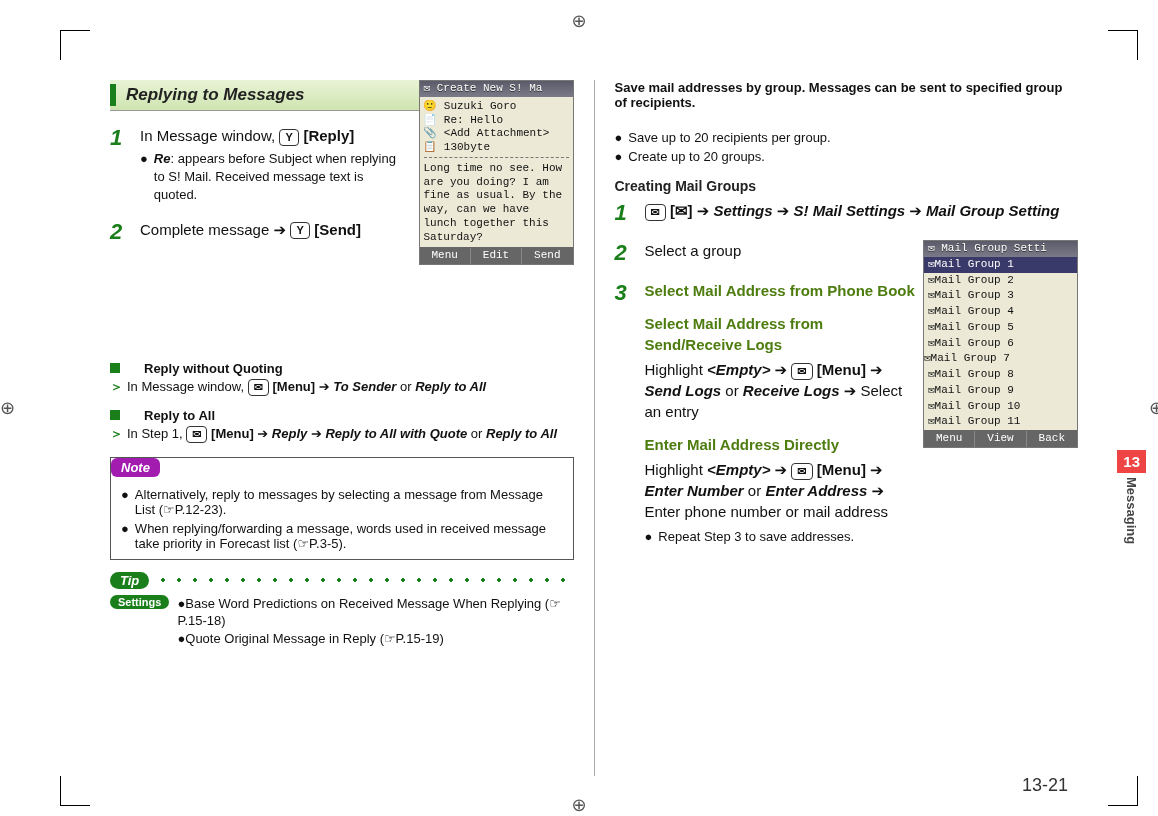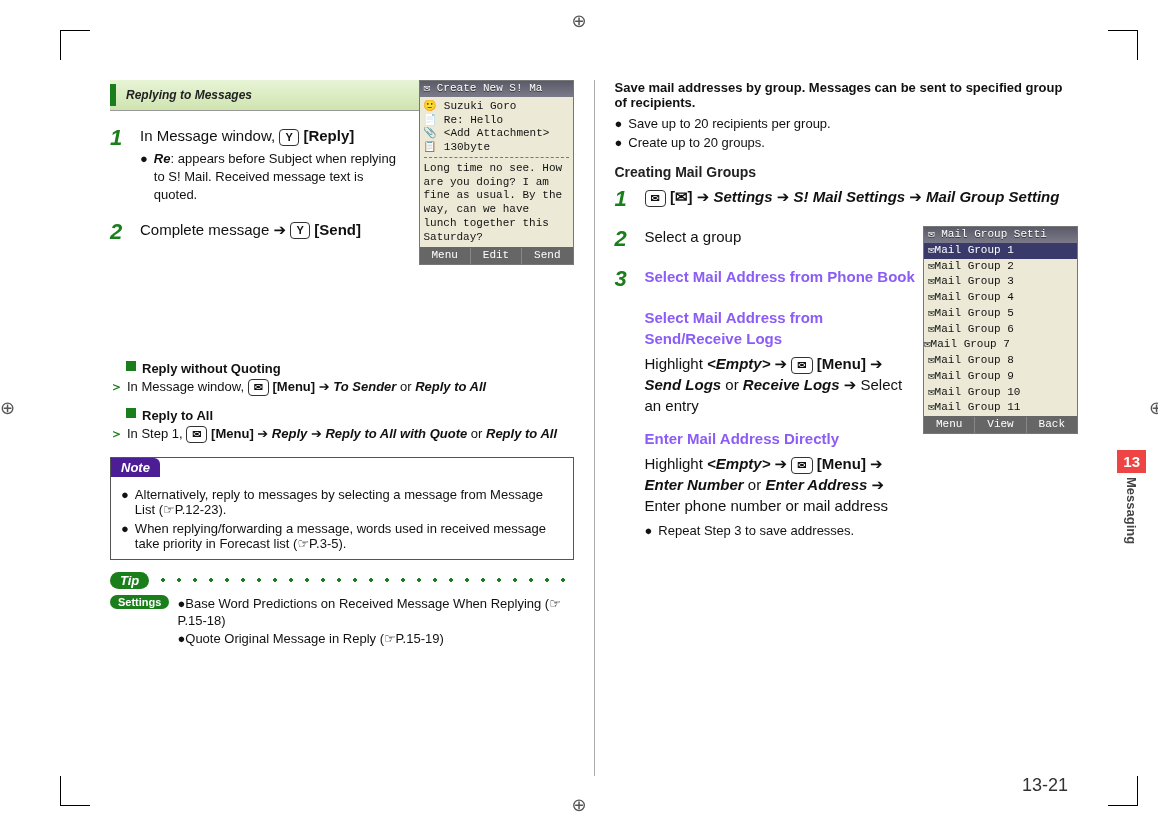--- a/index.html
+++ b/index.html
@@ -35,21 +35,21 @@
     align-items: center;
   }
   .section-header .bar {
     width: 6px;
     height: 22px;
     background: #1a7f1a;
     margin-right: 10px;
   }
   .section-header .title {
     font-weight: bold;
-    font-size: 12px;
+    font-size: 17px;
     font-style: italic;
     color: #222;
   }
   .step {
     display: flex;
     gap: 12px;
     margin-bottom: 14px;
   }
   .step-num {
     font-size: 22px;
@@ -81,50 +81,50 @@
     background: #fff;
     font-weight: bold;
     min-width:20px;
     text-align:center;
   }
   .bold { font-weight: bold; }
   .emph { font-weight: bold; font-style: italic; }
   .arrow::before { content: " ➔ "; }
   .sub-heading {
     display: flex;
-    align-items: flex-start;
-    gap: 6px;
+    align-items: center;
+    gap: 24px;
     font-weight: bold;
     margin-top: 12px;
-    margin-left: 16px;
   }
   .sub-heading .sq {
     width: 10px; height: 10px; background: #1a7f1a;
   }
   .sub-line {
     display: flex;
     gap: 4px;
     margin-top: 2px;
     font-size: 13px;
     line-height: 1.35;
   }
   .sub-line .chev { color: #1a7f1a; font-weight: bold; }
   .note-box {
     border: 1px solid #555;
     margin-top: 14px;
   }
   .note-title {
-    background: #4c1d95;
+    background: #a21caf;
     color: #fff;
     display: inline-block;
     padding: 2px 10px;
     border-top-right-radius: 6px;
     font-weight: bold;
     font-style: italic;
     font-size: 13px;
+    border-radius: 6px;
   }
   .note-body {
     padding: 6px 10px 8px 10px;
     font-size: 13px;
   }
   .tip-row {
     display: flex;
     align-items: center;
     gap: 6px;
     margin-top: 12px;
@@ -215,23 +215,23 @@
     margin:0 0 6px 8px;
   }
   .mg-list .shot-row.sel { background:#3a3a6a; color:#fff; }
   .sub-section-title {
     font-weight: bold;
     font-size: 14px;
     margin-top:2px;
     margin-bottom:6px;
     color:#222;
   }
-  .intro { font-weight: bold; font-size:13px; margin-bottom:6px;}
+  .intro { font-weight: bold; font-size:13px; margin-bottom:20px;}
   .small-bullets .bullet{font-size:13px;}
-  .green { color:#8b5cf6; font-weight:bold; }
+  .green { color:#4d7c0f; font-weight:bold; }
   .side-tab {
     position:absolute;
     right:-68px;
     top:370px;
     display:flex;
     flex-direction:column;
     align-items:center;
     gap:4px;
   }
   .side-tab .num {
@@ -448,21 +448,21 @@
     <div class="step">
       <div class="step-num">2</div>
       <div class="step-body">Select a group</div>
     </div>
 
     <div class="step">
       <div class="step-num">3</div>
       <div class="step-body">
         <div class="green">Select Mail Address from Phone Book</div>
 
-        <div class="green" style="margin-top:20px">Select Mail Address from Send/Receive Logs</div>
+        <div class="green" style="margin-top:12px">Select Mail Address from Send/Receive Logs</div>
         <div style="margin-top:4px">
           <span>Highlight </span>
           <span class="emph">&lt;Empty&gt;</span>
           <span class="arrow"></span>
           <span class="key-icon">✉</span>
           <span class="bold">[Menu]</span>
           <span class="arrow"></span>
           <span class="emph">Send Logs</span>
           <span> or </span>
           <span class="emph">Receive Logs</span>

